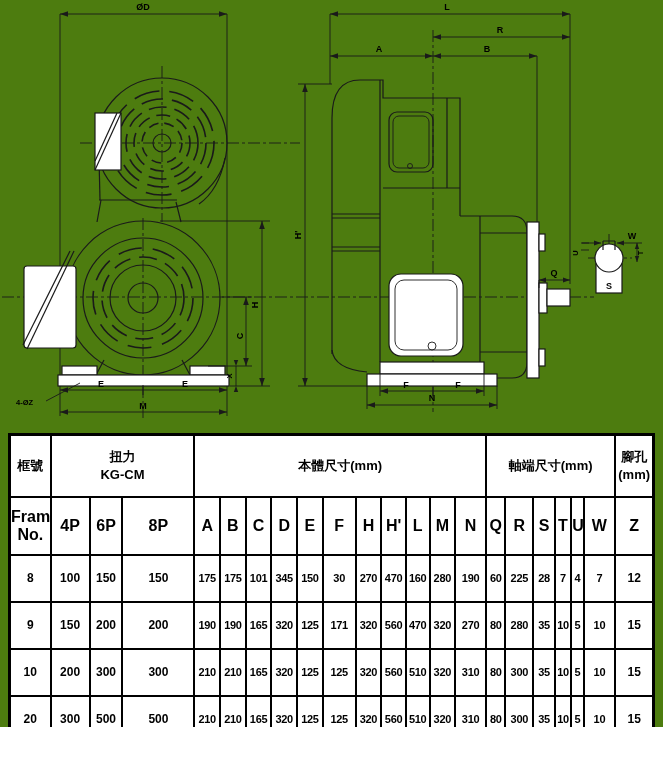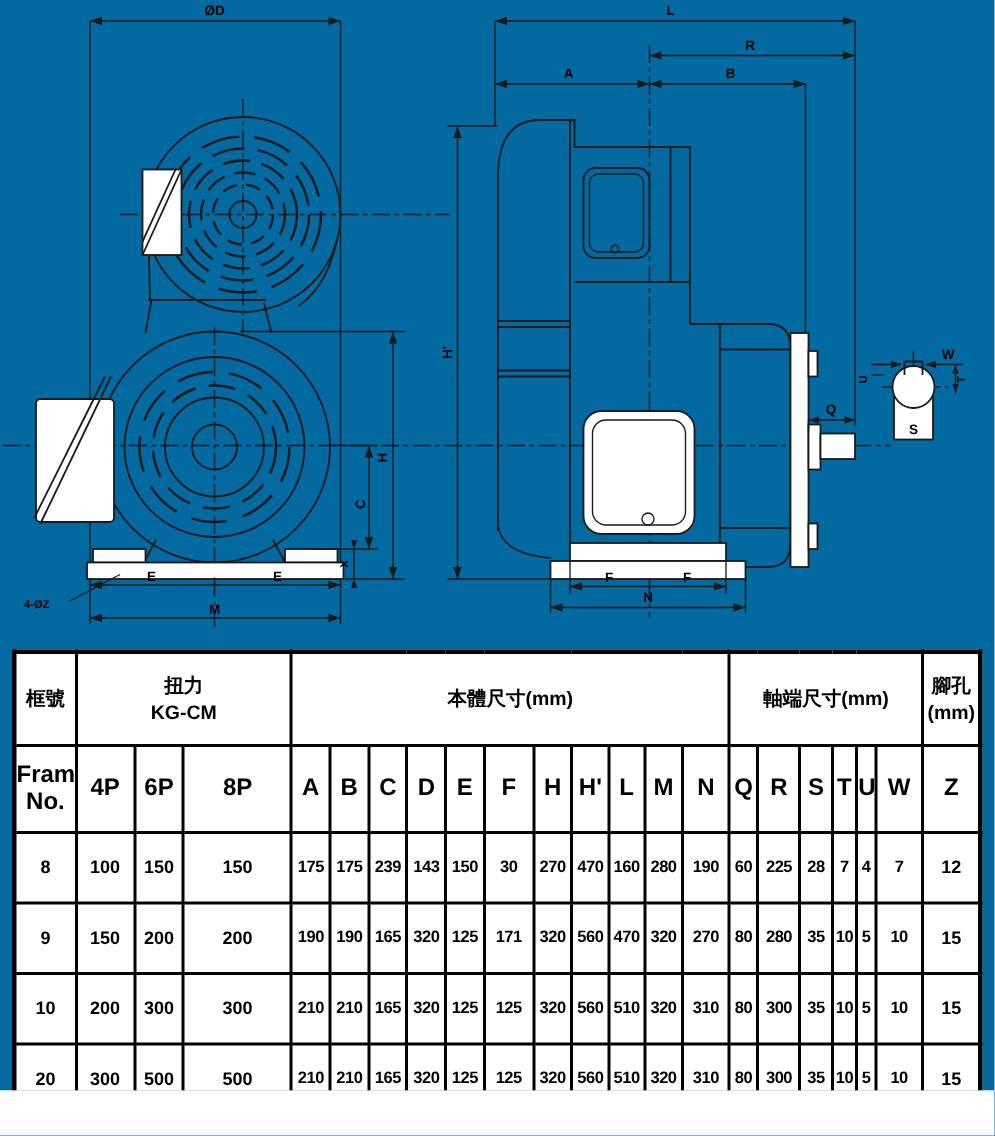--- a/index.html
+++ b/index.html
@@ -1,16 +1,16 @@
 <!DOCTYPE html>
 <html><head>
 <meta charset="utf-8">
 <style>
   html,body{margin:0;padding:0;background:#fff;}
-  .page{position:relative;width:663px;height:727px;background:#0369a1;overflow:hidden;
+  .page{position:relative;width:663px;height:727px;background:#4d7c0f;overflow:hidden;
         font-family:"Liberation Sans","DejaVu Sans",sans-serif;color:#000;}
   svg{position:absolute;left:0;top:0;}
   svg .ln{stroke:#1a1a1a;stroke-width:1.2;fill:none;}
   svg .thin{stroke:#1a1a1a;stroke-width:0.9;fill:none;}
   svg .ctr{stroke:#1a1a1a;stroke-width:0.9;fill:none;stroke-dasharray:12 3 3 3;}
   svg .seg{stroke:#1a1a1a;stroke-width:1.6;fill:none;}
   svg .dim{stroke:#1a1a1a;stroke-width:0.9;fill:none;}
   svg .ar{fill:#1a1a1a;stroke:none;}
   svg .wh{fill:#ffffff;stroke:#1a1a1a;stroke-width:1.2;}
   svg text{font-family:"Liberation Sans","DejaVu Sans",sans-serif;font-weight:bold;fill:#000;}
@@ -315,22 +315,22 @@
       <th class="sub">W</th>
       <th class="sub">Z</th>
     </tr>
     <tr class="dr">
       <td class="w">8</td>
       <td class="w">100</td>
       <td class="w">150</td>
       <td class="w">150</td>
       <td class="c">175</td>
       <td class="c">175</td>
-      <td class="c">239</td>
-      <td class="c">143</td>
+      <td class="c">101</td>
+      <td class="c">345</td>
       <td class="c">150</td>
       <td class="c">30</td>
       <td class="c">270</td>
       <td class="c">470</td>
       <td class="c">160</td>
       <td class="c">280</td>
       <td class="c">190</td>
       <td class="c">60</td>
       <td class="c">225</td>
       <td class="c">28</td>

